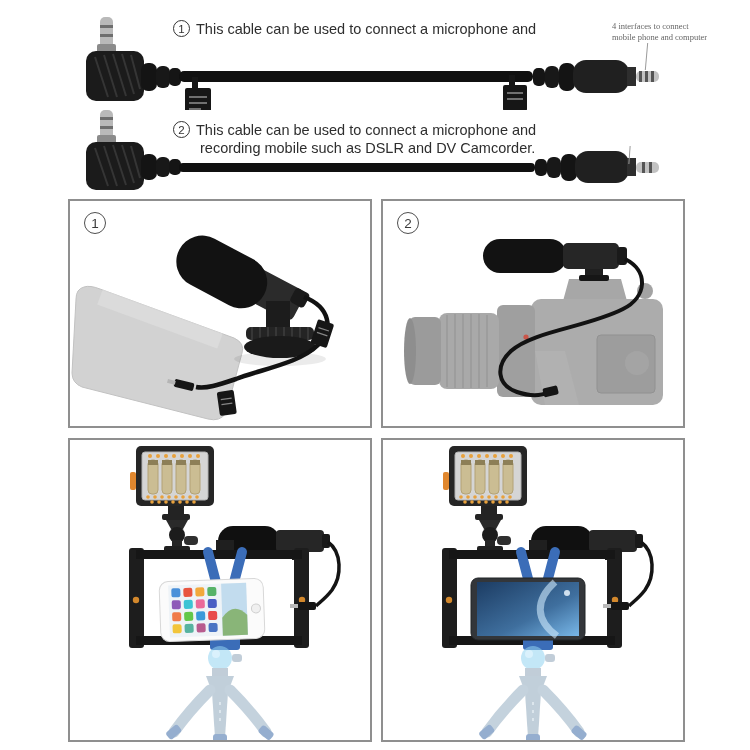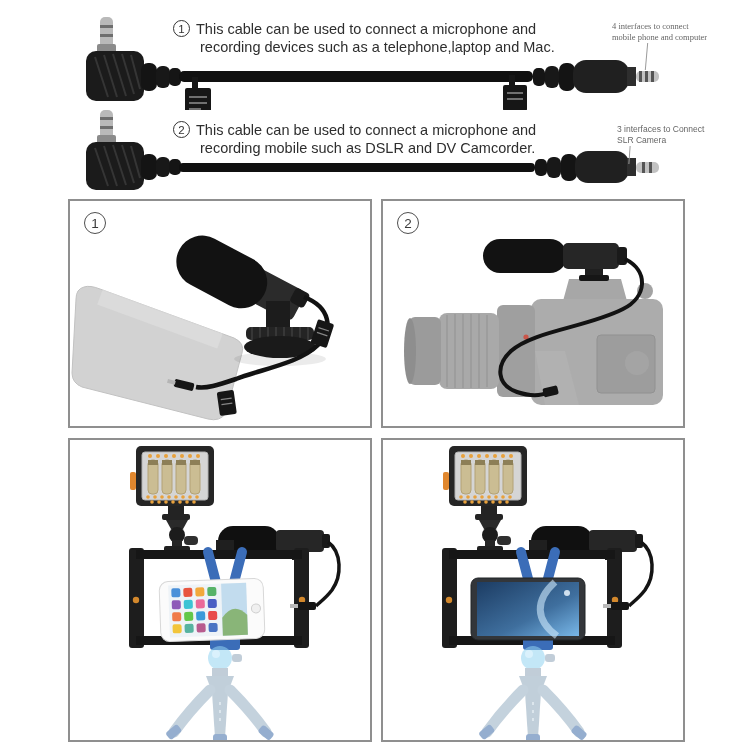--- a/index.html
+++ b/index.html
@@ -89,41 +89,36 @@
       <rect x="557" y="54" width="3" height="11" fill="#555"></rect>
       <rect x="564" y="54" width="3" height="11" fill="#555"></rect>
     </g>
   </svg>
 
   <div class="instr" style="left:173px;top:20px;">
     <div class="row1">
       <span class="badge-sm">1</span>
       <span>This cable can be used to connect a microphone and</span>
     </div>
-    <div class="line2">recording devices such as a telephone,laptop and Mac.</div>
   </div>
 
   <div class="instr" style="left:173px;top:121px;">
     <div class="row1">
       <span class="badge-sm">2</span>
       <span>This cable can be used to connect a microphone and</span>
     </div>
     <div class="line2">recording mobile such as DSLR and DV Camcorder.</div>
   </div>
 
   <div class="note" style="left:612px;top:21px;width:130px;font-family:Liberation Serif, serif;">
     <div>4 interfaces to connect</div>
     <div>mobile phone and computer</div>
   </div>
   <div class="pointer" style="left:646px;top:43px;height:27px;transform:rotate(5deg);"></div>
 
-  <div class="note" style="left:617px;top:124px;width:120px;">
-    <div>3 interfaces to Connect</div>
-    <div>SLR Camera</div>
-  </div>
   <div class="pointer" style="left:629px;top:146px;height:18px;transform:rotate(4deg);"></div>
 
   <div class="panel mid" style="left:68px;top:199px;">
     <div class="badge-lg">1</div>
     <svg viewBox="0 0 300 225">
       <g opacity="0.8">
         <path d="M 14,86 Q 6,88 6,98 L 2,172 Q 2,182 12,186 L 138,218 Q 150,221 156,212 L 172,152 Q 175,142 164,137 L 30,88 Q 20,84 14,86 Z" fill="#c8c8c8" stroke="#b2b2b2" stroke-width="1"></path>
         <path d="M 30,96 L 150,140" stroke="#dcdcdc" stroke-width="16" opacity="0.55"></path>
         <circle cx="150" cy="196" r="2.5" fill="#a8a8a8"></circle>
       </g>

